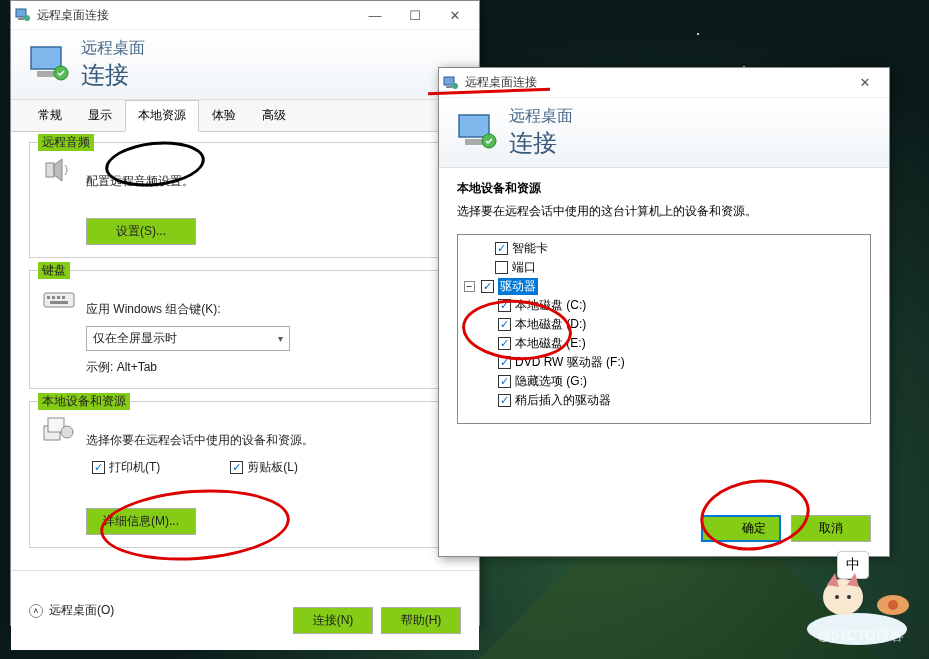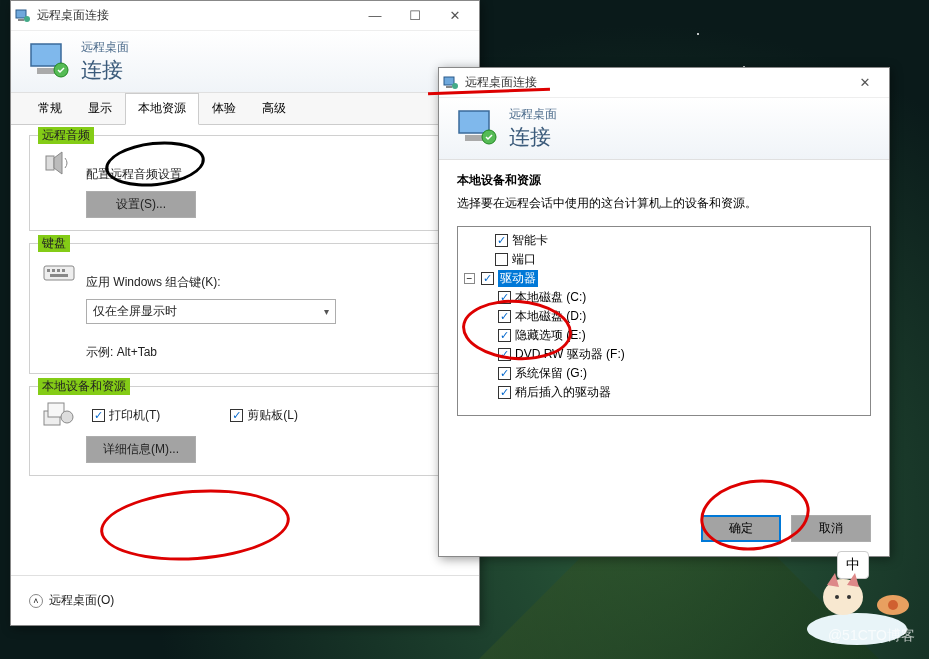--- a/index.html
+++ b/index.html
@@ -8,35 +8,35 @@
   .bg-tent { position: absolute; bottom: 0; right: 50px; width: 400px; height: 200px; background: linear-gradient(135deg, #3a5a2a 0%, #1a3a1a 100%); clip-path: polygon(50% 0, 100% 100%, 0 100%); opacity: 0.6; }
   .star { position: absolute; width: 2px; height: 2px; background: #fff; border-radius: 50%; }
   .window { position: absolute; background: #fff; border: 1px solid #888; box-shadow: 2px 2px 10px rgba(0,0,0,0.4); display: flex; flex-direction: column; }
   .titlebar { height: 30px; display: flex; align-items: center; padding: 0 4px; background: #fff; border-bottom: 1px solid #eee; font-size: 12px; color: #333; }
   .titlebar-icon { width: 16px; height: 16px; margin-right: 6px; }
   .titlebar-title { flex: 1; }
   .titlebar-controls { display: flex; }
   .titlebar-btn { width: 40px; height: 28px; display: flex; align-items: center; justify-content: center; font-size: 13px; color: #555; cursor: default; }
   .header { display: flex; align-items: center; padding: 8px 16px; background: linear-gradient(to bottom, #fff 0%, #f0f4f8 100%); border-bottom: 1px solid #e0e0e0; }
   .header-icon { width: 44px; height: 44px; margin-right: 10px; }
-  .header-text .line1 { font-size: 12px; color: #4a6a8a; font-weight: 400; font-family: Liberation Mono, monospace; }
-  .header-text .line2 { font-size: 21px; color: #3a5a7a; font-weight: 400; }
+  .header-text .line1 { font-size: 16px; color: #4a6a8a; font-weight: 400; font-family: Liberation Mono, monospace; }
+  .header-text .line2 { font-size: 24px; color: #3a5a7a; font-weight: 400; }
   .tabs { display: flex; border-bottom: 1px solid #ccc; background: #f7f7f7; padding: 0 14px; }
   .tab { padding: 6px 12px; font-size: 12px; color: #000000; border: 1px solid transparent; cursor: default; }
   .tab.active { background: #fff; border: 1px solid #ccc; border-bottom: 1px solid #fff; margin-bottom: -1px; }
   .win-body { padding: 10px 18px; background: #fff; font-size: 12px; color: #222; }
   .groupbox { border: 1px solid #d0d0d0; margin-bottom: 12px; padding: 10px 12px 12px; position: relative; }
   .groupbox-title { position: absolute; top: -9px; left: 8px; background: #84cc16; padding: 0 4px; font-size: 12px; }
   .group-row { display: flex; align-items: flex-start; }
   .group-icon { width: 34px; height: 34px; margin-right: 10px; flex-shrink: 0; }
   .group-content { flex: 1; }
   .group-desc { margin-bottom: 8px; margin-top: 20px; }
-  .win-btn { display: inline-block; min-width: 110px; padding: 4px 14px; background: #a3a3a3; border: 1px solid #adadad; font-size: 12px; text-align: center; cursor: default; }
+  .win-btn { display: inline-block; min-width: 110px; padding: 4px 14px; background: #84cc16; border: 1px solid #adadad; font-size: 12px; text-align: center; cursor: default; margin-top: 20px; }
   .win-btn.default { border: 2px solid #0078d7; padding: 3px 13px; }
-  .select-field { width: 250px; padding: 3px 6px; border: 1px solid #adadad; background: #fff; font-size: 12px; margin: 4px 0 20px; }
+  .select-field { width: 204px; padding: 3px 6px; border: 1px solid #adadad; background: #fff; font-size: 12px; margin: 4px 0 8px; }
   .example { margin-top: 6px; }
   .checkrow { display: flex; gap: 70px; margin: 10px 0 12px 6px; }
   .checkbox-label { display: flex; align-items: center; font-size: 12px; gap: 4px; }
   .checkbox-box { width: 13px; height: 13px; border: 1px solid #333; display: inline-flex; align-items: center; justify-content: center; font-size: 11px; line-height: 1; color: #0066cc; }
   .bottom-row { display: flex; align-items: center; justify-content: space-between; padding: 6px 0; }
   .hide-opts { display: flex; align-items: center; gap: 6px; font-size: 12px; }
   .chev-up { width: 14px; height: 14px; border: 1px solid #888; border-radius: 50%; display: flex; align-items: center; justify-content: center; font-size: 9px; }
   .footer-btns { display: flex; gap: 8px; }
   .dialog2-body { padding: 12px 18px; background: #fff; }
   .dialog2-heading { font-size: 12px; font-weight: 600; margin-bottom: 6px; }
@@ -46,21 +46,21 @@
   .tree-lv1 { padding-left: 14px; }
   .tree-lv2 { padding-left: 34px; }
   .tree-expand { width: 11px; height: 11px; border: 1px solid #888; display: flex; align-items: center; justify-content: center; font-size: 10px; line-height: 1; margin-right: 2px; }
   .tree-noexpand { width: 13px; display: inline-block; }
   .tree-selected { background: #0078d7; color: #fff; padding: 0 2px; }
   .dialog2-footer { display: flex; justify-content: flex-end; gap: 10px; padding: 8px 18px 14px; }
   .annot { position: absolute; border: 3px solid #d00; border-radius: 50%; pointer-events: none; }
   .annot-line { position: absolute; background: #d00; height: 3px; pointer-events: none; }
   .annot-black { position: absolute; border: 3px solid #000; border-radius: 50%; pointer-events: none; }
   .mascot { position: absolute; bottom: 10px; right: 12px; width: 120px; height: 100px; }
-  .watermark { position: absolute; bottom: 14px; right: 14px; color: rgba(255,255,255,0.7); font-size: 14px; }
+  .watermark { position: absolute; bottom: 14px; right: 25px; color: rgba(255,255,255,0.7); font-size: 14px; }
   .ime-badge { position: absolute; bottom: 80px; right: 60px; background: #fff; border: 1px solid #ccc; padding: 4px 8px; font-size: 14px; border-radius: 4px; }
 </style>
 </head>
 <body>
 
 <div class="bg-gradient"></div>
 <div class="bg-tent"></div>
 <div class="star" style="top:10%;left:80%"></div>
 <div class="star" style="top:15%;left:85%"></div>
 <div class="star" style="top:5%;left:75%"></div>
@@ -141,20 +141,21 @@
 
     <div class="groupbox">
       <div class="groupbox-title">本地设备和资源</div>
       <div class="group-row">
         <svg class="group-icon" viewBox="0 0 34 34">
             <rect x="2" y="14" width="16" height="14" fill="#eee" stroke="#888"></rect>
             <rect x="6" y="6" width="16" height="14" fill="#f7f7f7" stroke="#888"></rect>
             <circle cx="25" cy="20" r="6" fill="#ddd" stroke="#888"></circle>
           </svg>
         <div class="group-content">
+          <div class="group-desc">选择你要在远程会话中使用的设备和资源。</div>
           <div class="checkrow">
             <label class="checkbox-label">
               <span class="checkbox-box">✓</span>
               <span>打印机(T)</span>
             </label>
             <label class="checkbox-label">
               <span class="checkbox-box">✓</span>
               <span>剪贴板(L)</span>
             </label>
           </div>
@@ -162,20 +163,24 @@
         </div>
       </div>
     </div>
   </div>
   <div class="win-body" style="border-top:1px solid #e0e0e0;">
     <div class="bottom-row">
       <div class="hide-opts">
         <span class="chev-up">˄</span>
         <span>远程桌面(O)</span>
       </div>
+      <div class="footer-btns">
+        <div class="win-btn" style="min-width:80px;">连接(N)</div>
+        <div class="win-btn" style="min-width:80px;">帮助(H)</div>
+      </div>
     </div>
   </div>
 </div>
 
 <div class="window" style="left:438px; top:67px; width:452px; height:490px;">
   <div class="titlebar">
     <svg class="titlebar-icon" viewBox="0 0 16 16">
         <rect x="1" y="2" width="10" height="8" fill="#6fa8dc" stroke="#2a5a8a"></rect>
         <rect x="3" y="11" width="6" height="2" fill="#888"></rect>
         <circle cx="12" cy="11" r="3" fill="#4a8"></circle>
@@ -219,38 +224,38 @@
       <div class="tree-item tree-lv2">
           <span class="checkbox-box">✓</span>
           <span>本地磁盘 (C:)</span>
         </div>
       <div class="tree-item tree-lv2">
           <span class="checkbox-box">✓</span>
           <span>本地磁盘 (D:)</span>
         </div>
       <div class="tree-item tree-lv2">
           <span class="checkbox-box">✓</span>
-          <span>隐藏选项 (E:)</span>
+          <span>本地磁盘 (E:)</span>
         </div>
       <div class="tree-item tree-lv2">
           <span class="checkbox-box">✓</span>
           <span>DVD RW 驱动器 (F:)</span>
         </div>
       <div class="tree-item tree-lv2">
           <span class="checkbox-box">✓</span>
-          <span>系统保留 (G:)</span>
+          <span>隐藏选项 (G:)</span>
         </div>
       <div class="tree-item tree-lv2">
           <span class="checkbox-box">✓</span>
           <span>稍后插入的驱动器</span>
         </div>
     </div>
   </div>
   <div class="dialog2-footer">
-    <div class="win-btn default" style="min-width:80px;">确定</div>
+    <div class="win-btn default" style="min-width:80px;text-align:right;">确定</div>
     <div class="win-btn" style="min-width:80px;">取消</div>
   </div>
 </div>
 
 <div class="annot-black" style="left:105px; top:142px; width:100px; height:44px; transform:rotate(-6deg);"></div>
 <div class="annot-line" style="left:428px; top:90px; width:122px; transform:rotate(-2deg);"></div>
 <div class="annot" style="left:100px; top:490px; width:190px; height:70px; transform:rotate(-4deg);"></div>
 <div class="annot" style="left:462px; top:300px; width:110px; height:60px; transform:rotate(4deg);"></div>
 <div class="annot" style="left:700px; top:480px; width:110px; height:70px; transform:rotate(-8deg);"></div>
 

